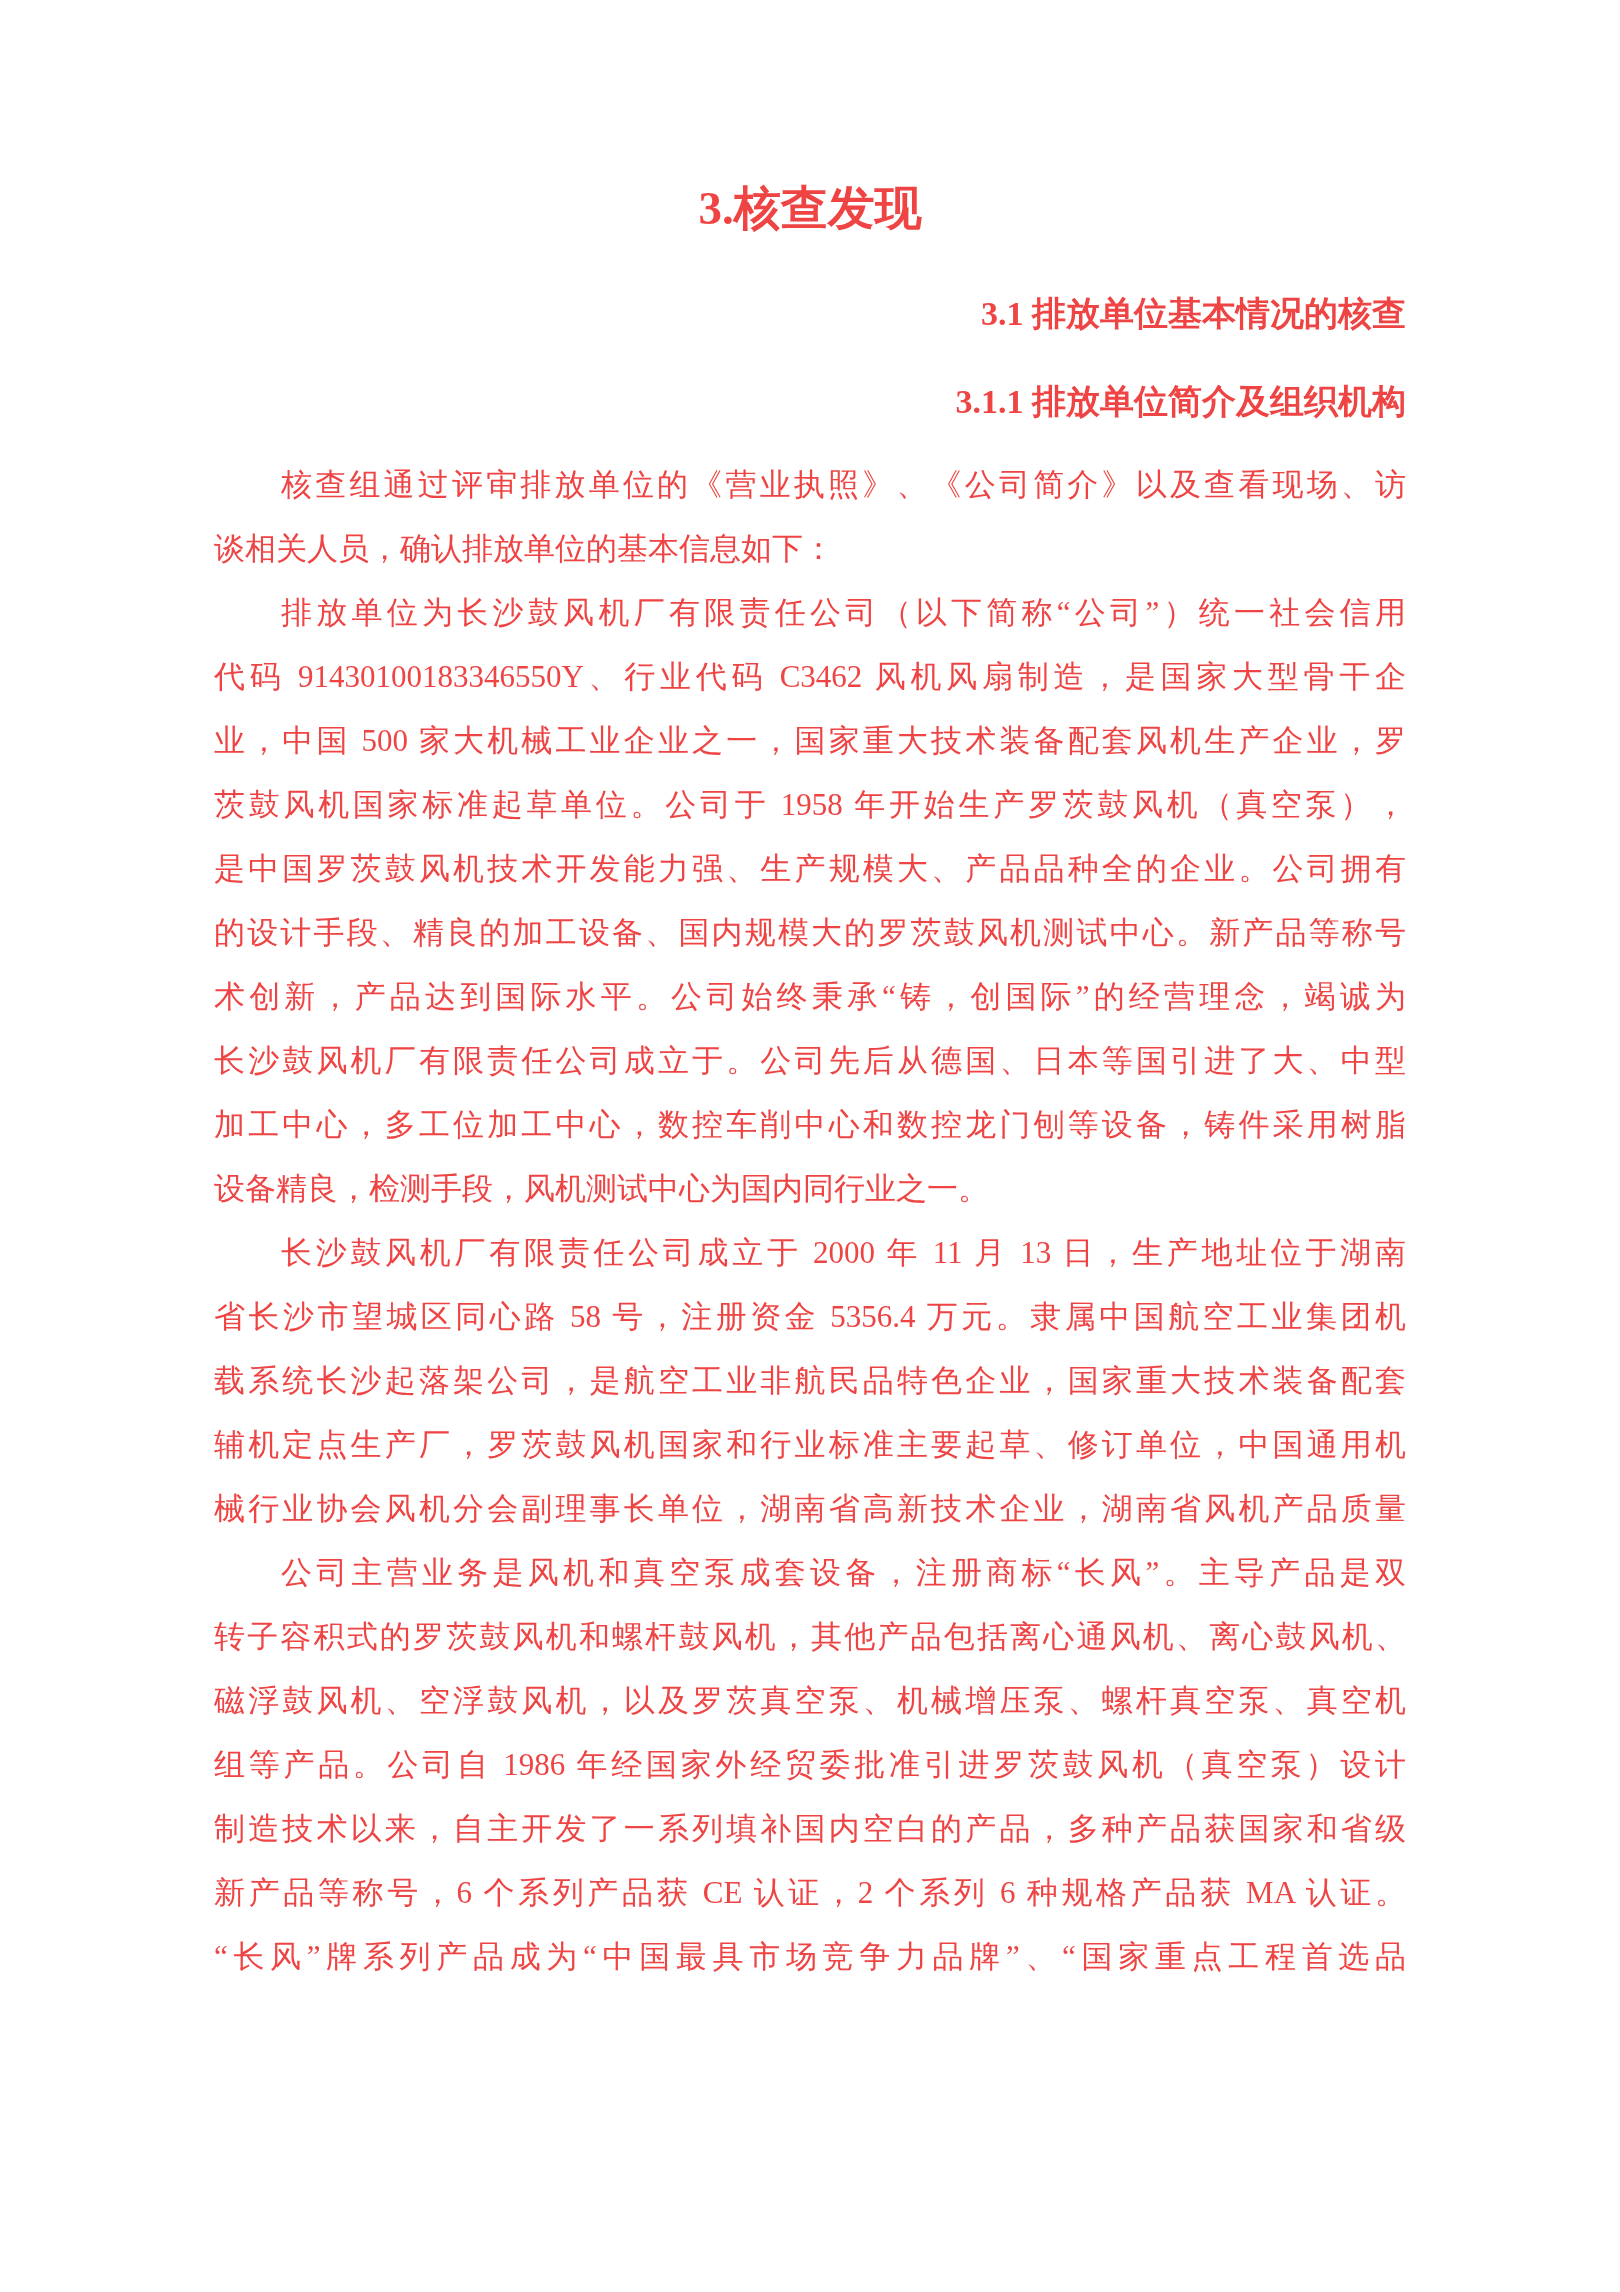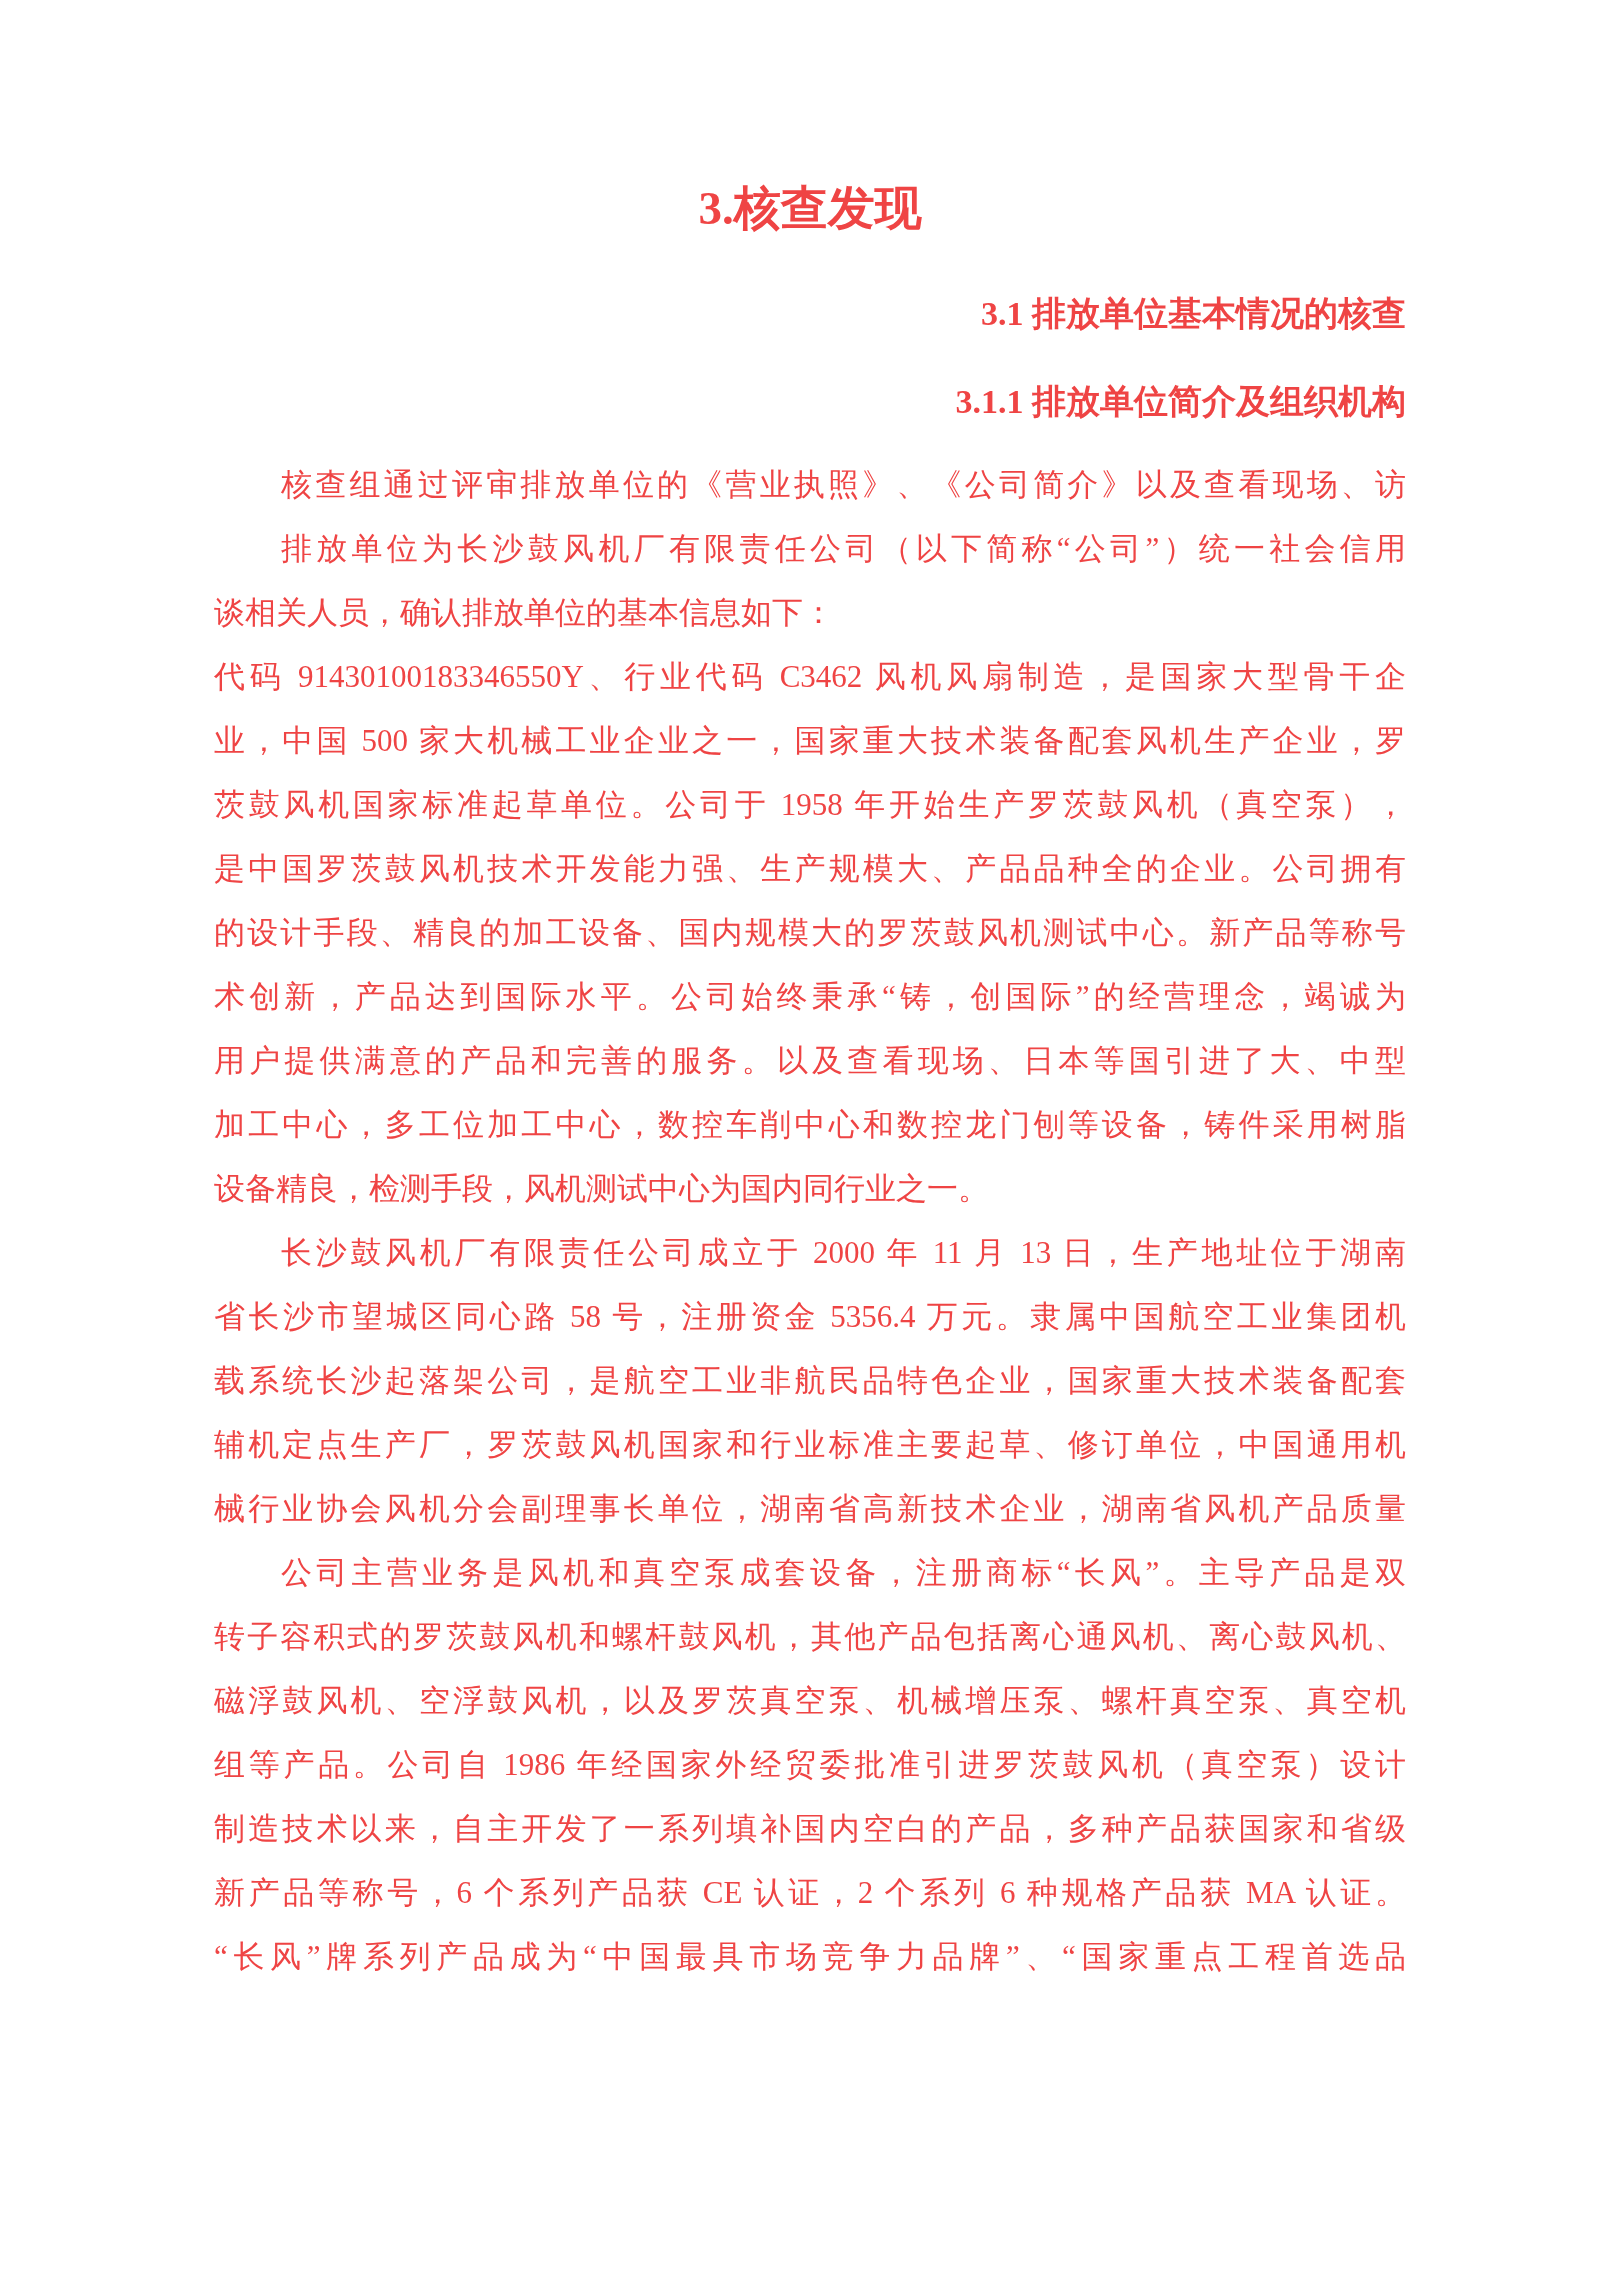--- a/index.html
+++ b/index.html
@@ -58,30 +58,30 @@
 
     <div class="doc-title">3.核查发现</div>
 
     <div class="heading h31">3.1 排放单位基本情况的核查</div>
 
     <div class="heading h311">3.1.1 排放单位简介及组织机构</div>
 
     <div class="body-text">
 
       <div class="line first">核查组通过评审排放单位的《营业执照》、《公司简介》以及查看现场、访</div>
+      <div class="line last">谈相关人员，确认排放单位的基本信息如下：</div>
+
       <div class="line first">排放单位为长沙鼓风机厂有限责任公司（以下简称“公司”）统一社会信用</div>
-
-      <div class="line last">谈相关人员，确认排放单位的基本信息如下：</div>
       <div class="line">代码 91430100183346550Y、行业代码 C3462 风机风扇制造，是国家大型骨干企</div>
       <div class="line">业，中国 500 家大机械工业企业之一，国家重大技术装备配套风机生产企业，罗</div>
       <div class="line">茨鼓风机国家标准起草单位。公司于 1958 年开始生产罗茨鼓风机（真空泵），</div>
       <div class="line">是中国罗茨鼓风机技术开发能力强、生产规模大、产品品种全的企业。公司拥有</div>
       <div class="line">的设计手段、精良的加工设备、国内规模大的罗茨鼓风机测试中心。新产品等称号</div>
       <div class="line">术创新，产品达到国际水平。公司始终秉承“铸，创国际”的经营理念，竭诚为</div>
-      <div class="line">用户提供满意的产品和完善的服务。以及查看现场、日本等国引进了大、中型</div>
+      <div class="line">长沙鼓风机厂有限责任公司成立于。公司先后从德国、日本等国引进了大、中型</div>
       <div class="line">加工中心，多工位加工中心，数控车削中心和数控龙门刨等设备，铸件采用树脂</div>
       <div class="line last">设备精良，检测手段，风机测试中心为国内同行业之一。</div>
 
       <div class="line first">长沙鼓风机厂有限责任公司成立于 2000 年 11 月 13 日，生产地址位于湖南</div>
       <div class="line">省长沙市望城区同心路 58 号，注册资金 5356.4 万元。隶属中国航空工业集团机</div>
       <div class="line">载系统长沙起落架公司，是航空工业非航民品特色企业，国家重大技术装备配套</div>
       <div class="line">辅机定点生产厂，罗茨鼓风机国家和行业标准主要起草、修订单位，中国通用机</div>
       <div class="line">械行业协会风机分会副理事长单位，湖南省高新技术企业，湖南省风机产品质量</div>
 
       <div class="line first">公司主营业务是风机和真空泵成套设备，注册商标“长风”。主导产品是双</div>

